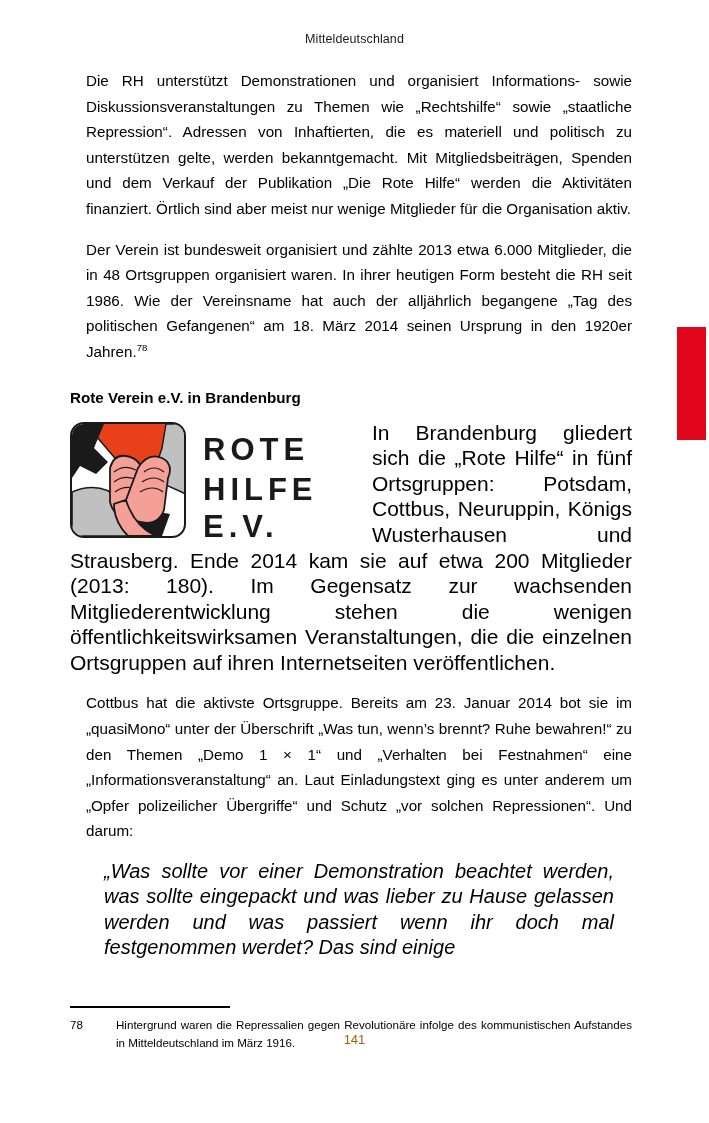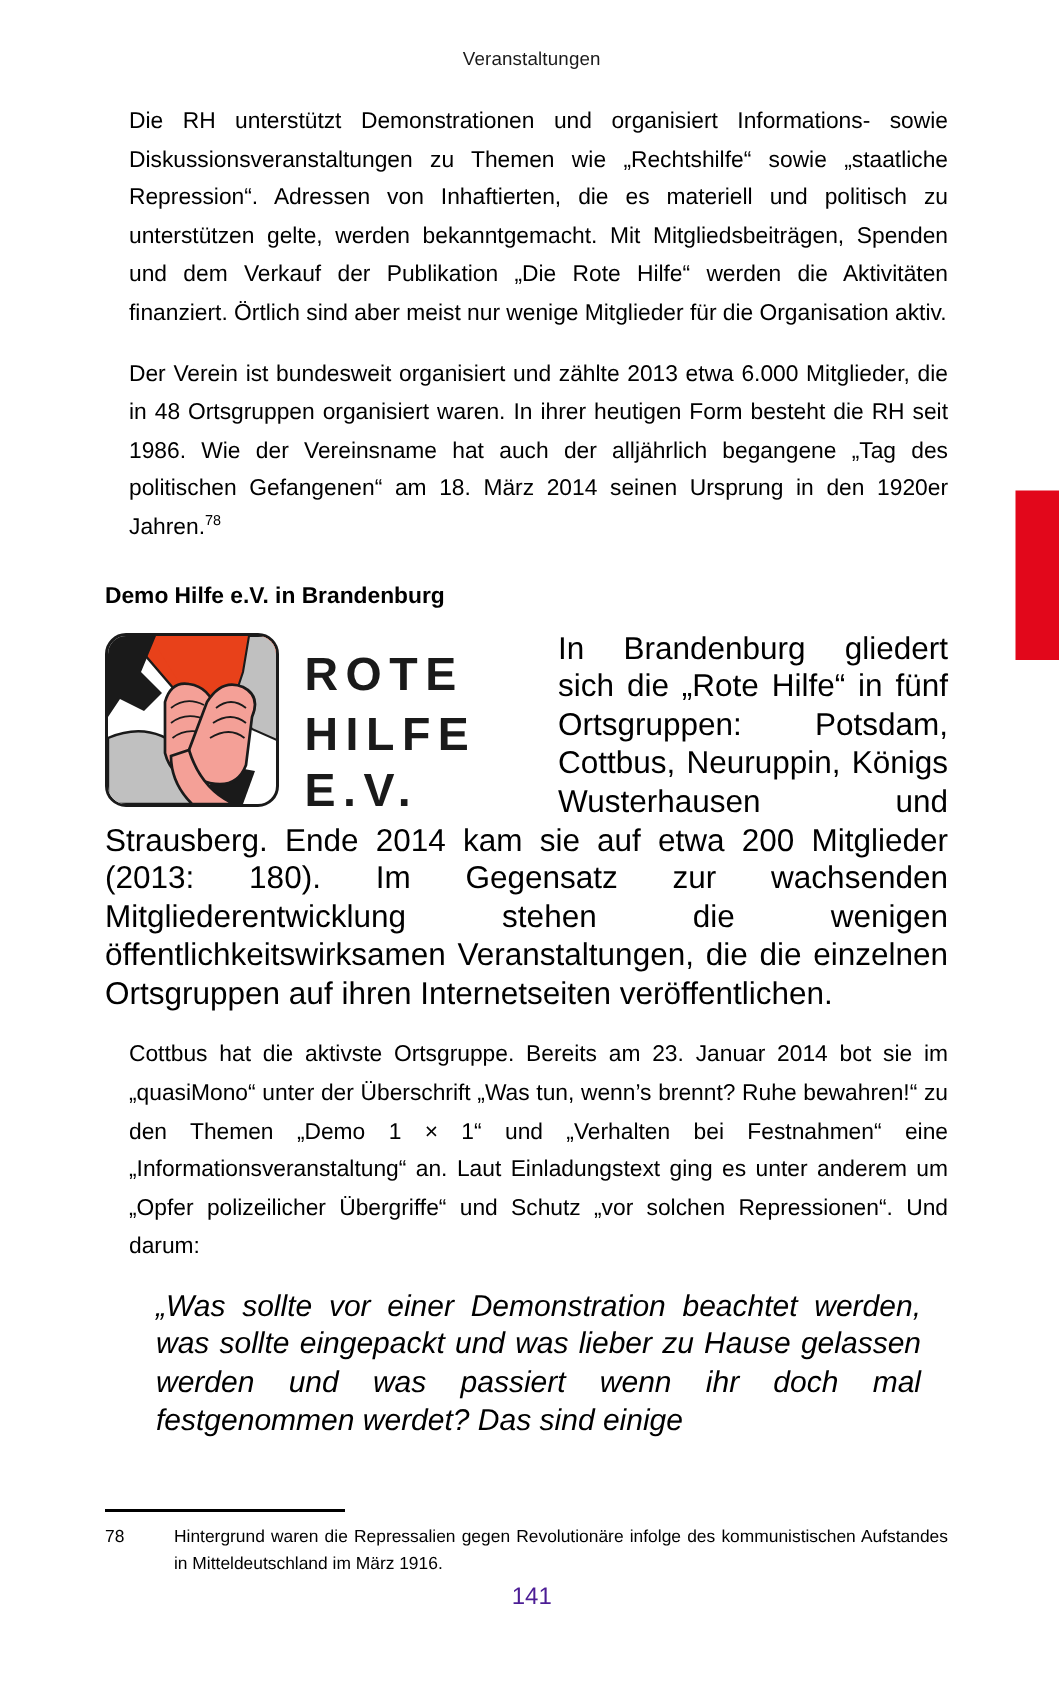--- a/index.html
+++ b/index.html
@@ -139,46 +139,46 @@
   }
   .fn-text {
     flex: 1 1 auto;
     text-align: justify;
     text-justify: inter-word;
   }
 
   
   .folio {
     position: absolute;
-    top: 1056px;
+    top: 1032px;
     left: 0;
     width: 709px;
     text-align: center;
-    font-size: 16px;
-    color: #4c1d95;
+    font-size: 13px;
+    color: #a16207;
   }
 
   .wordmark-text { font-weight: 900; }
 </style>
 </head>
 <body>
 
 <div id="page">
 
-  <div class="running-head">Veranstaltungen</div>
+  <div class="running-head">Mitteldeutschland</div>
 
   <div class="thumb-tab"></div>
 
   <div class="col">
 
     <p class="body">Die RH unterstützt Demonstrationen und organisiert Informations- sowie Diskussionsveranstaltungen zu Themen wie „Rechtshilfe“ sowie „staatliche Repression“. Adressen von Inhaftierten, die es materiell und politisch zu unterstützen gelte, werden bekanntgemacht. Mit Mitgliedsbeiträgen, Spenden und dem Verkauf der Publikation „Die Rote Hilfe“ werden die Aktivitäten finanziert. Örtlich sind aber meist nur wenige Mitglieder für die Organisation aktiv.</p>
 
     <p class="body"><span>Der Verein ist bundesweit organisiert und zählte 2013 etwa 6.000 Mitglieder, die in 48 Ortsgruppen organisiert waren. In ihrer heutigen Form besteht die RH seit 1986. Wie der Vereinsname hat auch der alljährlich begangene „Tag des politischen Gefangenen“ am 18. März 2014 seinen Ursprung in den 1920er Jahren.</span><span class="sup">78</span></p>
 
-    <h2 class="subhead">Demo Hilfe e.V. in Brandenburg</h2>
+    <h2 class="subhead">Rote Verein e.V. in Brandenburg</h2>
 
     <div class="logo-block clearfix">
 
       <div class="logo-wrap">
         <svg width="290" height="122" viewBox="0 0 290 122" xmlns="http://www.w3.org/2000/svg">
 
           <g>
             <rect x="1" y="1" width="114" height="114" rx="13" ry="13" fill="#ffffff" stroke="#1a1a1a" stroke-width="2"></rect>
             <clipPath id="badgeClip">
               <rect x="2" y="2" width="112" height="112" rx="12" ry="12"></rect>

